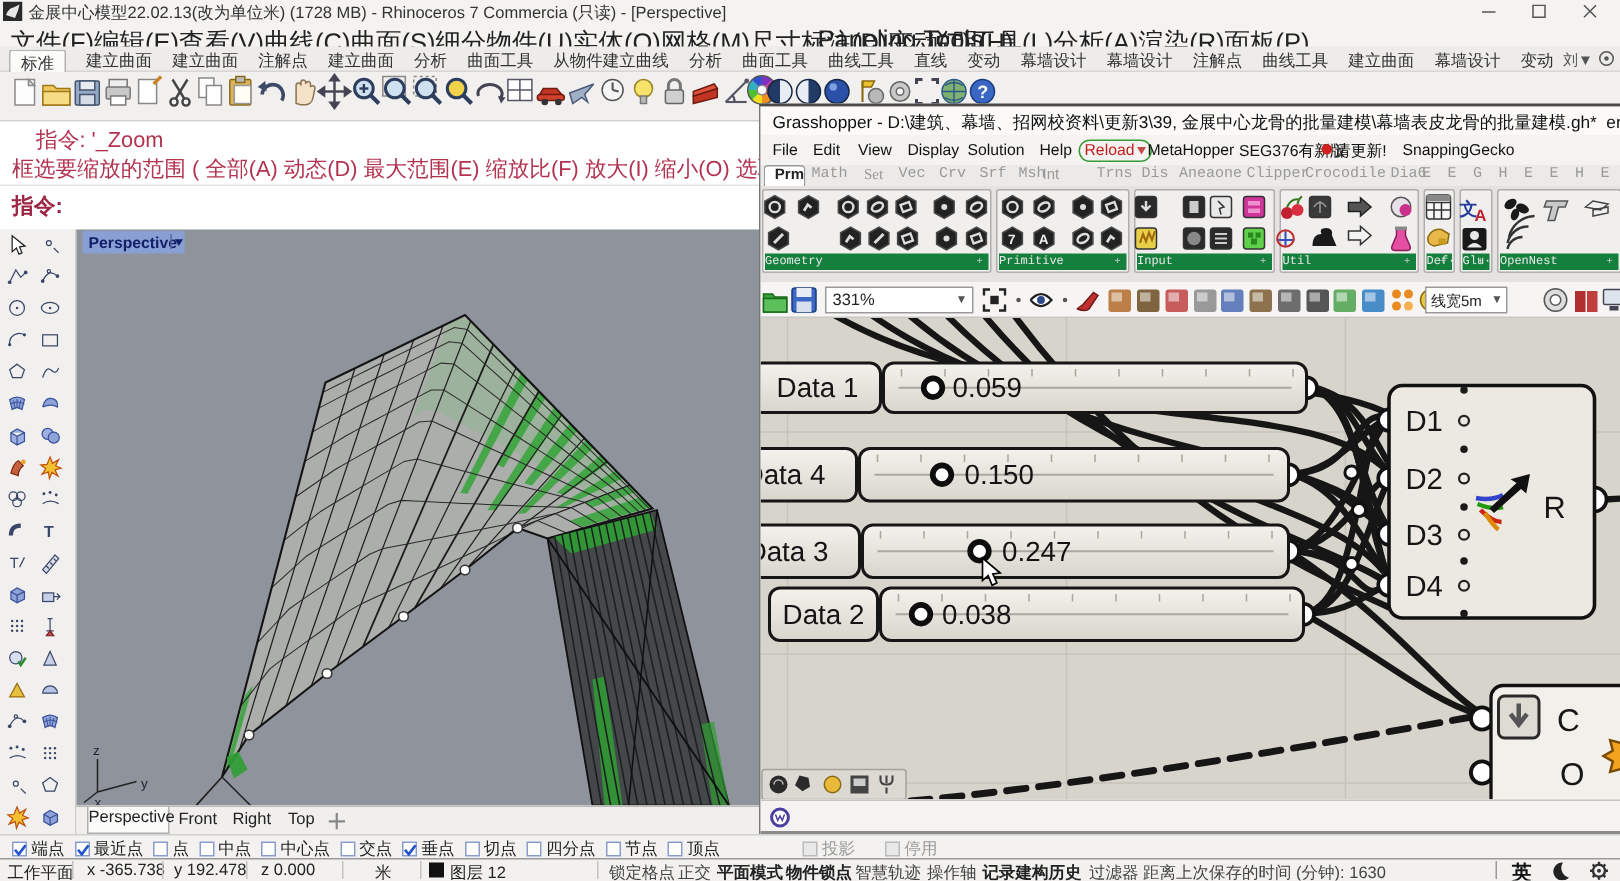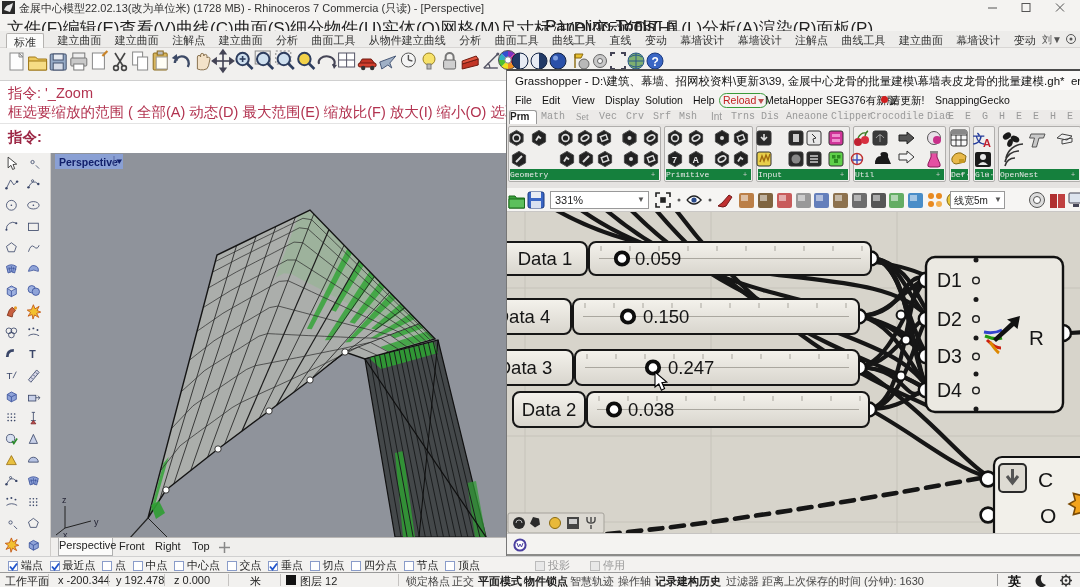--- a/index.html
+++ b/index.html
@@ -245,21 +245,21 @@
         <path d="M4 9 q6 -4 12 0 M4 17 q6 4 12 0 M10 5 v16 M2 13 h16" stroke="#2a5a8a" fill="none"></path>
       </g>
       <g transform="translate(645,0)">
         <circle cx="10" cy="13" r="8" fill="#3a66c4" stroke="#1a3a80"></circle>
         <text x="6.5" y="17.5" font-size="12" font-weight="bold" fill="#fff">?</text>
       </g>
     </svg>
 </div>
 
 <div class="abs" style="left:0;top:80px;width:1080px;height:73px;background:#fff;border-top:1px solid #d0d0d0">
-<div class="abs" style="left:8px;top:3px;font-size:14.5px;color:#b23350;white-space:nowrap">指令: '_Zoom</div>
+<div class="abs" style="left:24px;top:3px;font-size:14.5px;color:#b23350;white-space:nowrap">指令: '_Zoom</div>
 <div class="abs" style="left:8px;top:22px;font-size:14.5px;color:#b23350;white-space:nowrap">框选要缩放的范围 ( 全部(A)  动态(D)  最大范围(E)  缩放比(F)  放大(I)  缩小(O)  选取(S)  1对1(1)  目标(T)</div>
 <div class="abs" style="left:0;top:42px;width:506px;height:1px;background:#e4e4e4"></div>
 <div class="abs" style="left:8px;top:47px;font-size:14.5px;color:#9c2745;font-weight:bold">指令:</div>
 </div>
 
 <div class="abs" style="left:0;top:153px;width:51px;height:431px;background:#f1f0ee;border-right:1px solid #cfcdca">
 <svg width="51" height="431">
       <g transform="translate(4,2.5) scale(0.82)">
         <path d="M5 2 l0 13 l3.5 -3 l2 5 l2.5 -1 l-2 -5 l4.5 -0.5 z" fill="#fff" stroke="#222"></path>
       </g>
@@ -539,21 +539,21 @@
       <span class="osn"><span class="cb"></span>节点</span>
       <span class="osn"><span class="cb"></span>顶点</span>
     </div>
 <span class="osn abs" style="left:535px;top:1px;color:#999"><span class="cb" style="border-color:#bbb;background:#e8e8e8"></span>投影</span>
 <span class="osn abs" style="left:590px;top:1px;color:#999"><span class="cb" style="border-color:#bbb;background:#e8e8e8"></span>停用</span>
 </div>
 
 <div class="abs" style="left:0;top:572px;width:1080px;height:15px;background:#f2f1ef;border-top:1px solid #9a9a9a;font-size:11px;color:#222;white-space:nowrap">
 <span class="abs" style="left:5px;top:1px">工作平面</span>
     <div class="sep" style="left:48px"></div>
-<span class="abs" style="left:58px;top:1px">x -200.344</span>
+<span class="abs" style="left:58px;top:1px">x -365.738</span>
     <div class="sep" style="left:108px"></div>
 <span class="abs" style="left:116px;top:1px">y 192.478</span>
     <div class="sep" style="left:164px"></div>
 <span class="abs" style="left:174px;top:1px">z 0.000</span>
     <div class="sep" style="left:228px"></div>
 <span class="abs" style="left:250px;top:1px">米</span>
     <div class="sep" style="left:280px"></div>
 <span class="abs" style="left:286px;top:2px;width:10px;height:10px;background:#111"></span>
 <span class="abs" style="left:300px;top:1px">图层 12</span>
     <div class="sep" style="left:398px"></div>
@@ -602,28 +602,28 @@
       <span style="position:absolute;left:186px;top:4px">Help</span>
       <span style="position:absolute;left:212px;top:3px;color:#c02020;border:1.5px solid #3a9a3a;border-radius:8px;padding:0 3px 1px 3px;font-size:10.5px">Reload<span style="display:inline-block;width:0;height:0;border-left:3.5px solid transparent;border-right:3.5px solid transparent;border-top:5px solid #c05050;margin-left:2px;vertical-align:middle"></span></span>
       <span style="position:absolute;left:258px;top:4px">MetaHopper</span>
       <span style="position:absolute;left:319px;top:4px">SEG376有新版</span>
       <span style="position:absolute;left:374px;top:6px;width:7px;height:7px;background:#d02020;border-radius:50%"></span>
       <span style="position:absolute;left:383px;top:4px">请更新!</span>
       <span style="position:absolute;left:428px;top:4px">SnappingGecko</span>
     </div>
 
  <div class="abs" style="left:0;top:39px;width:574px;height:14px;background:#eceae8;font-size:10px">
-      <span style="position:absolute;left:2px;top:0;width:28px;height:14px;background:#fff;border:1px solid #9a9a9a;border-bottom:none;border-radius:3px 3px 0 0;text-align:left;font-weight:bold;color:#222">Prm</span>
+      <span style="position:absolute;left:2px;top:0;width:28px;height:14px;background:#fff;border:1px solid #9a9a9a;border-bottom:none;border-radius:3px 3px 0 0;text-align:right;font-weight:bold;color:#222">Prm</span>
       <span style="position:absolute;left:34px;top:1px;color:#999;font-family:'Liberation Mono',monospace">Math</span>
       <span style="position:absolute;left:69px;top:1px;color:#999;font-family:Liberation Serif, serif">Set</span>
       <span style="position:absolute;left:92px;top:1px;color:#999;font-family:'Liberation Mono',monospace">Vec</span>
       <span style="position:absolute;left:119px;top:1px;color:#999;font-family:'Liberation Mono',monospace">Crv</span>
       <span style="position:absolute;left:146px;top:1px;color:#999;font-family:'Liberation Mono',monospace">Srf</span>
       <span style="position:absolute;left:172px;top:1px;color:#999;font-family:'Liberation Mono',monospace">Msh</span>
-      <span style="position:absolute;left:204px;top:1px;color:#999;font-family:Liberation Sans, sans-serif">Int</span>
+      <span style="position:absolute;left:188px;top:1px;color:#999;font-family:Liberation Sans, sans-serif">Int</span>
       <span style="position:absolute;left:224px;top:1px;color:#999;font-family:'Liberation Mono',monospace">Trns</span>
       <span style="position:absolute;left:254px;top:1px;color:#999;font-family:'Liberation Mono',monospace">Dis</span>
       <span style="position:absolute;left:279px;top:1px;color:#999;font-family:'Liberation Mono',monospace">Aneaone</span>
       <span style="position:absolute;left:324px;top:1px;color:#999;font-family:'Liberation Mono',monospace">Clipper</span>
       <span style="position:absolute;left:363px;top:1px;color:#999;font-family:Liberation Mono, monospace">Crocodile</span>
       <span style="position:absolute;left:420px;top:1px;color:#999;font-family:'Liberation Mono',monospace">Dia6</span>
       <span style="position:absolute;left:441px;top:1px;color:#999;font-family:'Liberation Mono',monospace">E</span>
       <span style="position:absolute;left:458px;top:1px;color:#999;font-family:'Liberation Mono',monospace">E</span>
       <span style="position:absolute;left:475px;top:1px;color:#999;font-family:'Liberation Mono',monospace">G</span>
       <span style="position:absolute;left:492px;top:1px;color:#999;font-family:'Liberation Mono',monospace">H</span>

